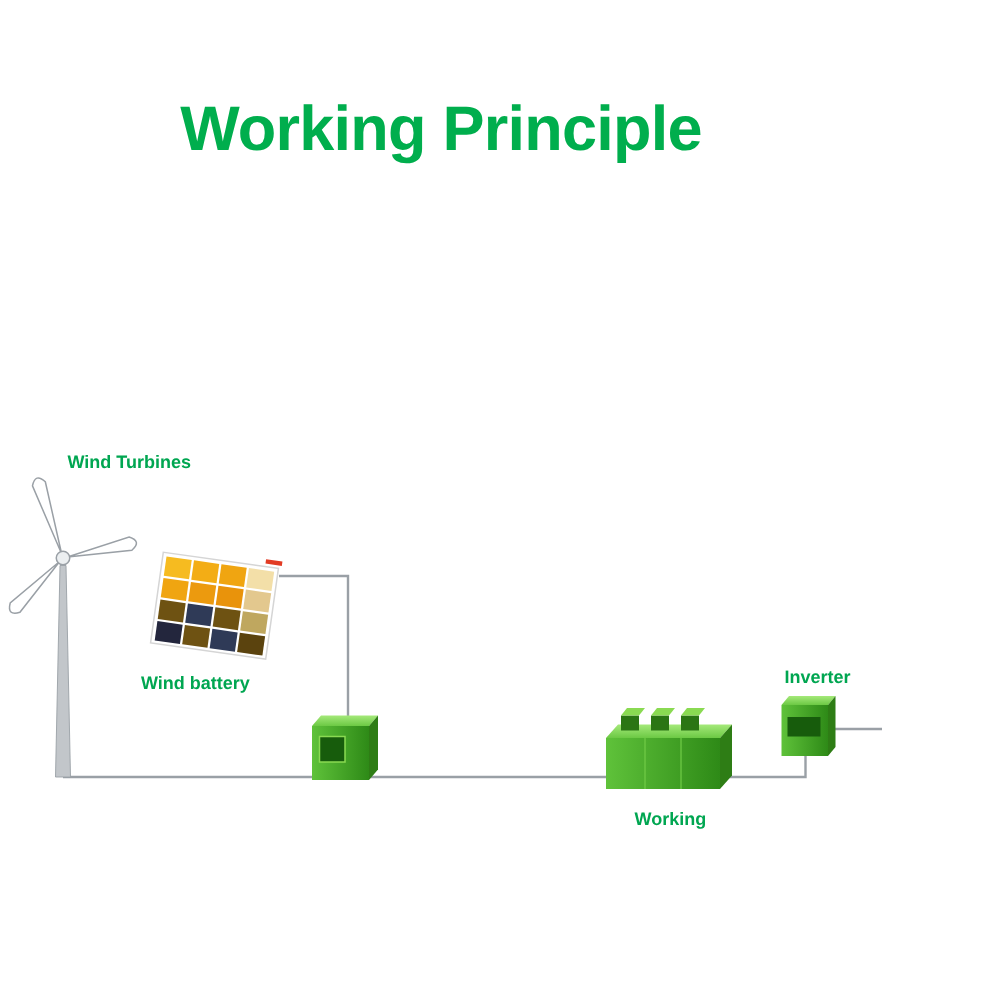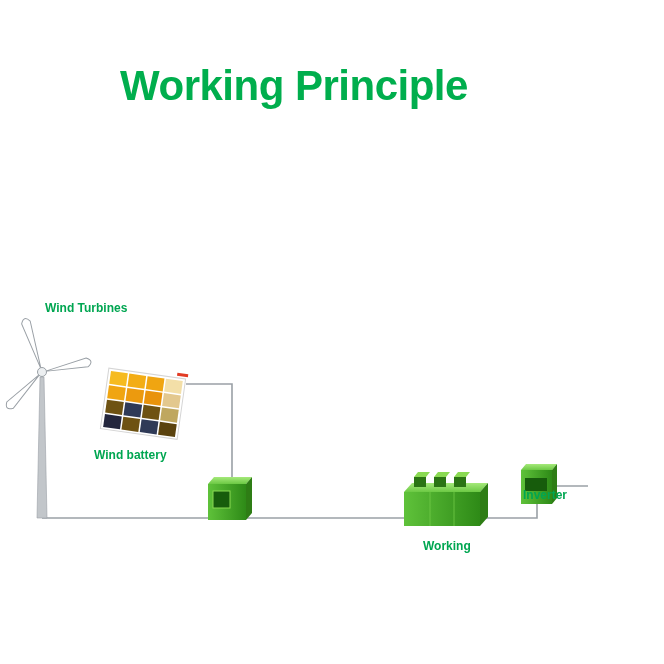--- a/index.html
+++ b/index.html
@@ -56,21 +56,21 @@
     position: absolute;
     font-size: 12px;
     font-weight: 700;
     color: #00a651;
     white-space: nowrap;
   }
   .lbl-wind    { left: 45px;  top: 301px; text-align: right; }
   .lbl-solar   { left: 94px;  top: 448px; }
   .lbl-ctrl    { left: 237px; top: 452px; }
   .lbl-batt    { left: 423px; top: 539px; }
-  .lbl-inv     { left: 523px; top: 444px; margin-top: 44px; }
+  .lbl-inv     { left: 523px; top: 444px; }
   .lbl-user    { left: 633px; top: 437px; }
 </style>
 </head>
 <body>
 
 <div class="canvas">
 
   <h1 class="title">Working Principle</h1>
 
   <svg class="diagram-svg" viewBox="0 0 664 664">

